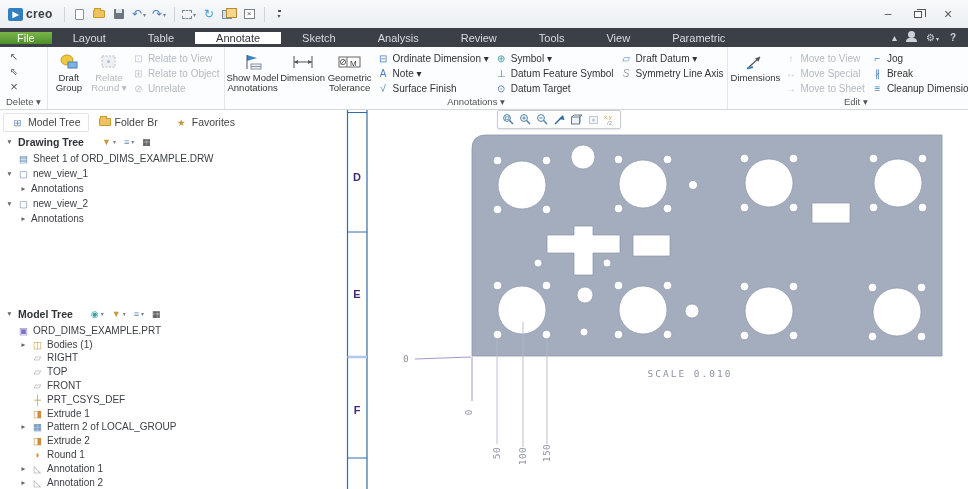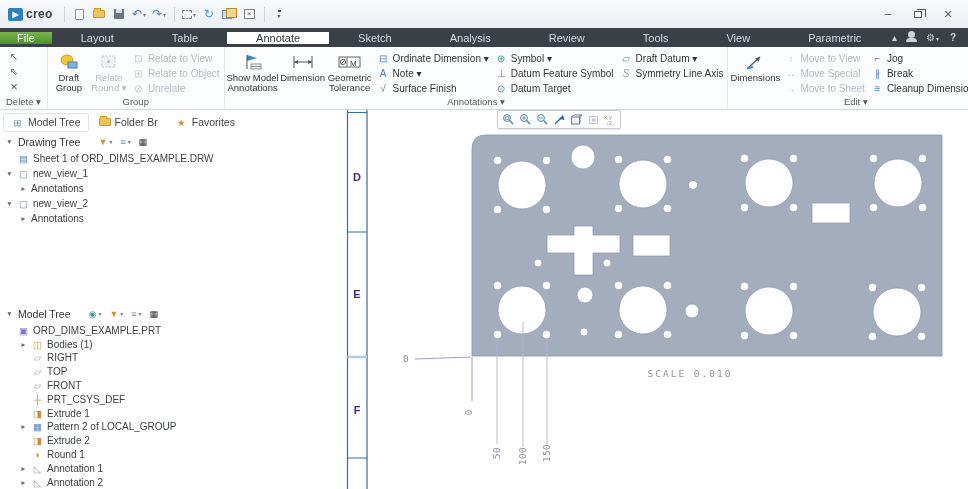--- a/index.html
+++ b/index.html
@@ -29,21 +29,21 @@
   .ic-closewin{width:11px;height:10px;border:1px solid #7a8088;color:#555;font-size:8px;line-height:8px;text-align:center;display:inline-block;background:#fff}
   .ic-custom{display:inline-block;border-top:2px solid #555;color:#555;font-size:6px;line-height:6px;padding-top:1px}
   .win-title{position:absolute;left:0;right:0;text-align:center;color:#4a4f57;font-size:11px;pointer-events:none}
   .win-controls{margin-left:auto;display:flex;gap:2px;z-index:1}
   .wbtn{width:28px;height:20px;display:flex;align-items:center;justify-content:center;color:#555;font-size:12px}
   .ic-restore{width:8px;height:7px;border:1px solid #555;background:#fff;position:relative;display:inline-block}
   .ic-restore::before{content:"";position:absolute;top:-3px;left:2px;width:8px;height:7px;border:1px solid #555;border-left:none;border-bottom:none}
 
   
   .tabbar{height:19px;background:#3b4046;display:flex;align-items:center;flex:0 0 19px}
-  .rtab{padding:0 29px;display:flex;align-items:center;color:#d8dbe0;font-size:11px;white-space:nowrap}
+  .rtab{padding:0 21px;display:flex;align-items:center;color:#d8dbe0;font-size:11px;white-space:nowrap}
   .rtab.file{background:linear-gradient(#7ab54b,#4e8f2d);color:#fff;padding:0 17px}
   .rtab.active{background:#fff;color:#2f3338}
   .tabbar-right{margin-left:auto;display:flex;align-items:center;gap:11px;padding-right:12px;color:#cdd2d8;font-size:10px}
   .ic-person{width:7px;height:7px;border-radius:50%;background:#cdd2d8;position:relative;display:inline-block;top:-3px}
   .ic-person::after{content:"";position:absolute;top:7px;left:-2px;width:11px;height:4px;border-radius:6px 6px 0 0;background:#cdd2d8}
 
   
   .ribbon{height:63px;background:#fcfdfe;display:flex;border-bottom:1px solid #d5d9de;overflow:hidden;flex:0 0 63px}
   .rgroup{display:flex;flex-direction:column;border-right:1px solid #e3e6ea;padding:0 1px}
   .rg-content{flex:1;display:flex;align-items:flex-start;padding-top:2px}
@@ -61,21 +61,21 @@
   .c-blue{color:#4a7fc1}.c-teal{color:#3fa0a0}.c-amber{color:#c59a3f}.c-orange{color:#d08b3c}
   .c-gray{color:#9aa0a8}.c-purple{color:#7d74c9}.c-dark{color:#555}.c-steel{color:#5b87b5}
 
   
   .main{flex:1;display:flex;min-height:0}
   .lpanel{width:340px;display:flex;flex-direction:column;background:#fff;padding-top:2px;min-height:0}
   .ptabs{height:20px;display:flex;align-items:center;gap:3px;padding:0 3px;flex:0 0 20px}
   .ptab{display:flex;align-items:center;gap:4px;padding:0 7px;height:19px;font-size:10.5px;color:#444;white-space:nowrap}
   .ptab.active{border:1px solid #e0e3e7;border-radius:2px;background:#fff}
   .sec-head{height:19px;display:flex;align-items:center;gap:4px;padding:0 5px;font-size:10.5px;flex:0 0 19px}
-  .sec-head .title{font-weight:normal;color:#2f3338}
+  .sec-head .title{font-weight:bold;color:#2f3338}
   .sec-tools{display:flex;align-items:center;gap:8px;margin-left:14px}
   .hicon{display:flex;align-items:center;gap:1px;font-size:9px}
   .trow{height:15px;display:flex;align-items:center;gap:3px;font-size:10px;color:#3a3f45;white-space:nowrap;flex:0 0 15px}
   .mrow{height:13.8px;flex:0 0 13.8px}
   .caret{width:9px;font-size:7.5px;color:#666;text-align:center;display:inline-block}
   .ti{width:13px;text-align:center;font-size:9.5px;display:inline-block}
   .i0{padding-left:5px}.i1{padding-left:19px}
   .spacer{flex:1}
 
   .graphics{flex:1;position:relative;background:#fff;min-width:0}
@@ -222,21 +222,20 @@
           <div class="sbtn grayed">
               <span class="gi c-light">⊞</span>
               <span>Relate to Object</span>
             </div>
           <div class="sbtn grayed">
               <span class="gi c-light">⊘</span>
               <span>Unrelate</span>
             </div>
         </div>
       </div>
-      <div class="rg-label">Group</div>
     </div>
 
     <div class="rgroup">
       <div class="rg-content">
         <div class="bigbtn" style="width:54px">
           <span class="bicon">
             <svg width="22" height="20">
                 <path d="M5 3 L15 6 L5 9 Z" fill="#3d85c6"></path>
                 <line x1="5" y1="3" x2="5" y2="17" stroke="#555"></line>
                 <rect x="9" y="12" width="10" height="5" fill="#eef4fa" stroke="#8a9099"></rect>

